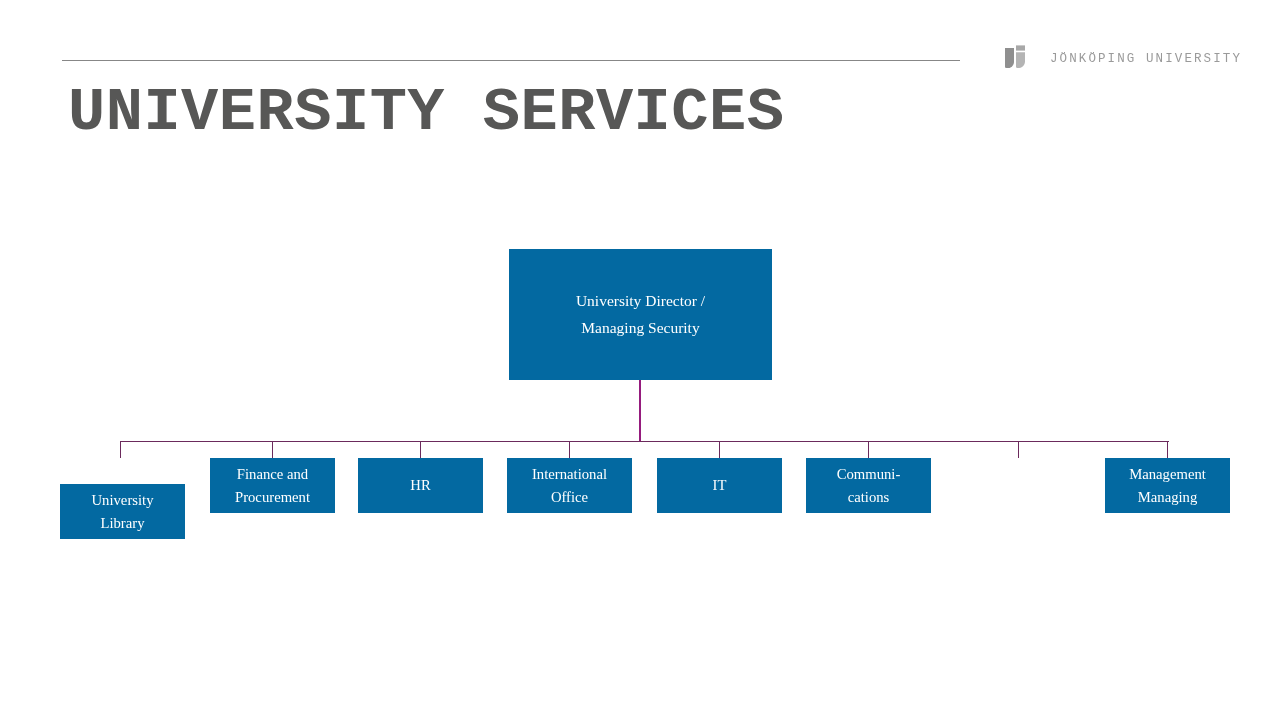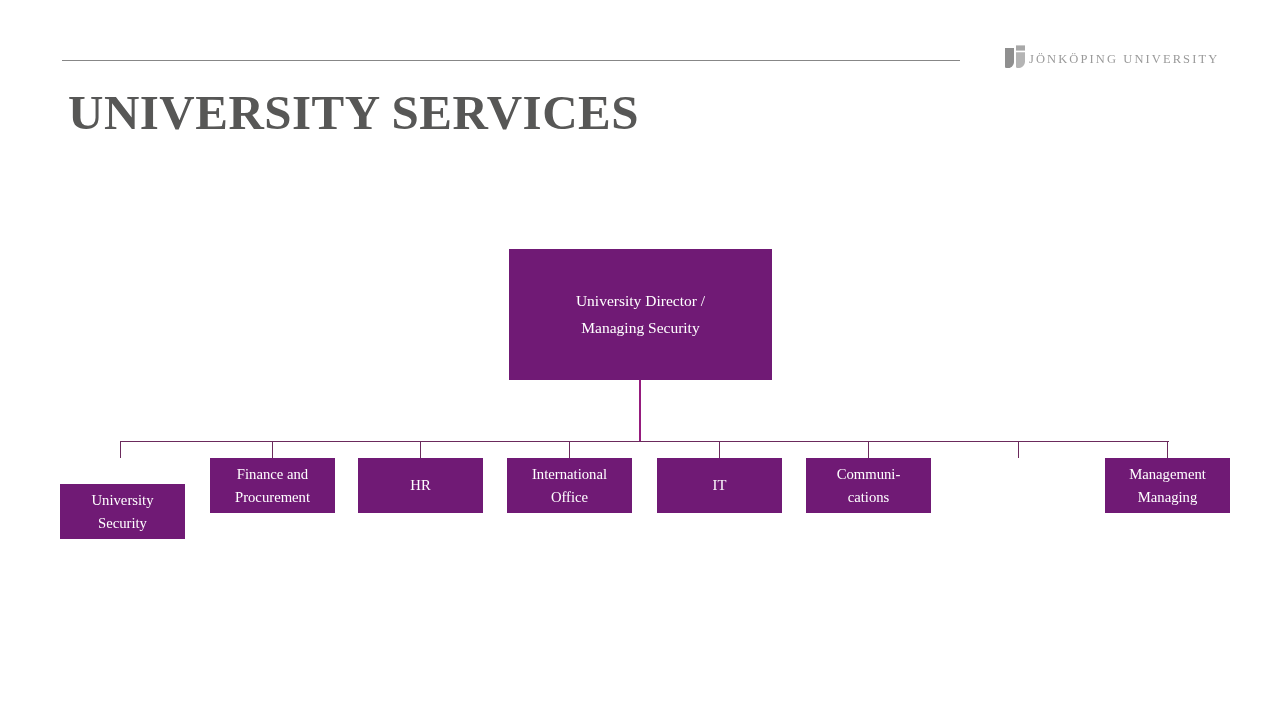--- a/index.html
+++ b/index.html
@@ -26,22 +26,22 @@
     left: 62px;
     top: 60px;
     width: 898px;
     height: 1px;
     background: #878787;
   }
   .slide-title {
     position: absolute;
     left: 68px;
     top: 83px;
-    font-family: Liberation Serif, serif;
-    font-size: 49px;
+    font-family: Liberation Mono, monospace;
+    font-size: 62px;
     font-weight: bold;
     letter-spacing: 0.5px;
     color: #575756;
     line-height: 60px;
     white-space: nowrap;
   }
 
   
   .logo {
     position: absolute;
@@ -51,40 +51,40 @@
     display: flex;
     align-items: center;
   }
   .logo-mark {
     width: 26px;
     height: 30px;
     position: relative;
     flex: none;
   }
   .logo-wordmark {
-    margin-left: 0;
-    font-family: Liberation Serif, serif;
+    margin-left: 21px;
+    font-family: Liberation Mono, monospace;
     font-size: 12.5px;
     letter-spacing: 2.1px;
     color: #9a9a9a;
     white-space: nowrap;
   }
 
   
   .chart {
     position: absolute;
     left: 0;
     top: 0;
     width: 1280px;
     height: 720px;
   }
   .node {
     position: absolute;
     box-sizing: border-box;
-    background: #701a75;
+    background: #0369a1;
     color: #ffffff;
     font-family: "Liberation Serif", serif;
     display: flex;
     align-items: center;
     justify-content: center;
     text-align: center;
   }
   .node-root {
     left: 509px;
     top: 249px;
@@ -166,21 +166,21 @@
     <div class="stub" style="left:420px"></div>
     <div class="stub" style="left:569px"></div>
     <div class="stub" style="left:719px"></div>
     <div class="stub" style="left:868px"></div>
     <div class="stub" style="left:1018px"></div>
     <div class="stub" style="left:1167px"></div>
 
     <div class="node node-leaf" style="left:60px; top:484px">
       <span class="node-text">
         <span>University</span><br>
-        <span>Security</span>
+        <span>Library</span>
       </span>
     </div>
 
     <div class="node node-leaf" style="left:210px; top:458px">
       <span class="node-text">
         <span>Finance and</span><br>
         <span>Procurement</span>
       </span>
     </div>
 

